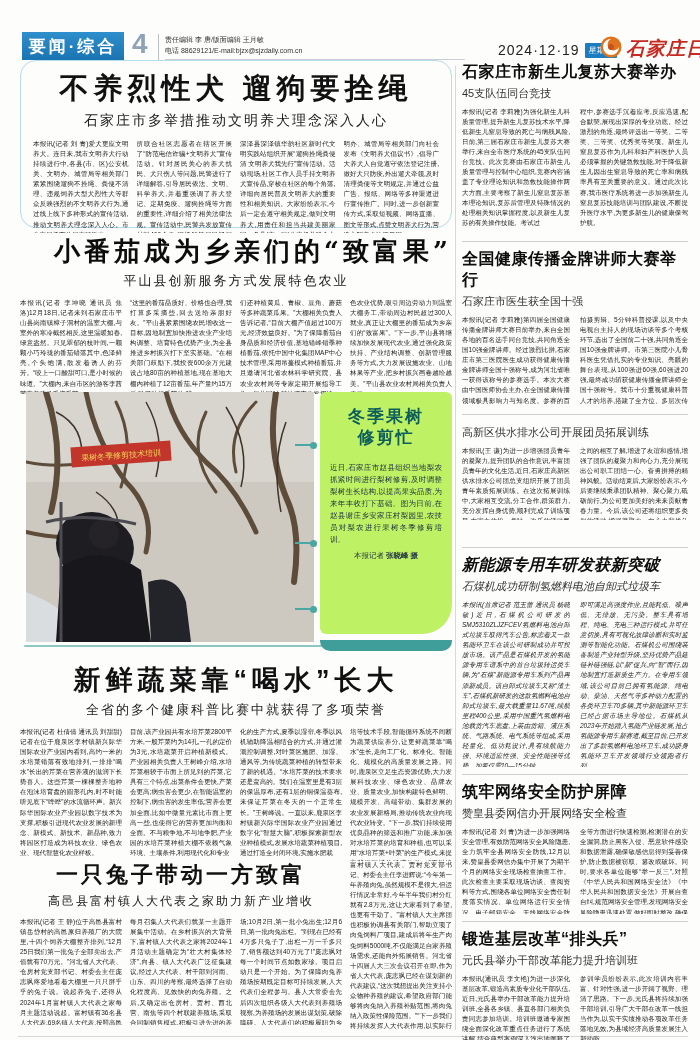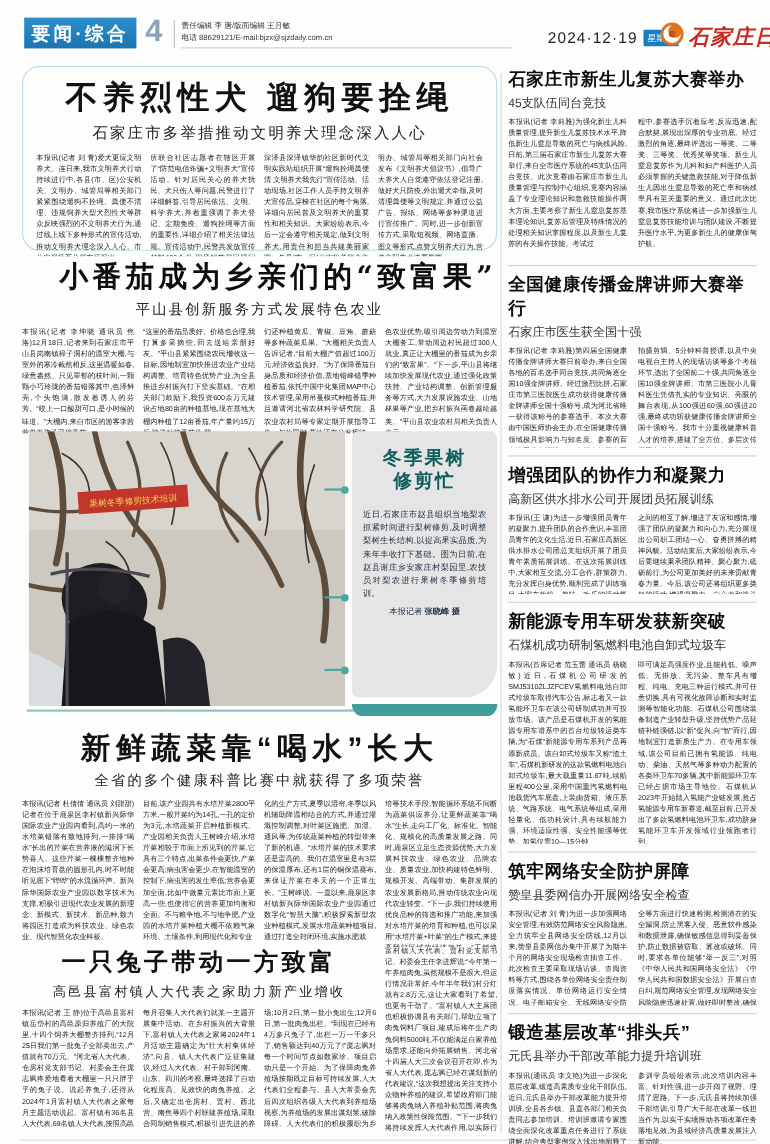--- a/index.html
+++ b/index.html
@@ -1,21 +1,21 @@
 <!DOCTYPE html>
 <html><head>
 <meta charset="utf-8">
 <style>
   * { margin:0; padding:0; box-sizing:border-box; }
   html,body { width:700px; height:1040px; }
   body { font-family:"Liberation Sans", sans-serif; background:#ffffff; color:#1a1a1a; }
   .page { position:relative; width:700px; height:1040px; background:#fdfdfb; overflow:hidden; }
 
   
-  .header { position:absolute; left:0; top:0; width:700px; height:58px; }
+  .header { position:absolute; left:0; top:16px; width:700px; height:58px; }
   .section-box { position:absolute; left:22px; top:16px; width:102px; height:28px;
     background:linear-gradient(180deg,#2d8fcb,#1a74b2); color:#fff; font-weight:bold;
     font-size:17px; letter-spacing:3px; display:flex; align-items:center; justify-content:center; }
   .pagenum { position:absolute; left:132px; top:12px; font-size:28px; font-weight:bold; color:#8fa3b8; }
   .hdr-vline { position:absolute; left:158px; top:18px; width:1px; height:26px; background:#b9c2c9; }
   .editor-block { position:absolute; left:165px; top:18px; width:300px; padding-bottom:3px;
     border-bottom:1px solid #c9ced3; }
   .editor-block div { font-size:7px; line-height:1.6; color:#333; }
   .date-area { position:absolute; left:498px; top:26px; display:flex; align-items:center; gap:5px;text-align:right; }
   .date-txt { font-size:14px; color:#222; letter-spacing:1px; }
@@ -40,21 +40,21 @@
   .art-b { margin-top:6px; height:150px; }
   .serif-title { font-family:"DejaVu Serif", serif; text-align:right; font-weight:bold;
     font-size:26px; letter-spacing:4px; color:#0d0d0d; }
   .art-b .big-sub { font-size:13px; }
   .art-b .cols { height:96px; margin-top:8px; }
 
   
   .photo-block { position:relative; margin-top:8px; height:262px; }
   .photo-wrap { position:absolute; left:6px; top:0; width:288px; height:250px; overflow:hidden; }
   .caption-panel { position:absolute; left:300px; top:0; width:132px; height:242px;
-    background:#e5e5e5; border-radius:6px 6px 30px 6px; padding:14px 10px 6px; }
+    background:#bef264; border-radius:6px 6px 30px 6px; padding:14px 10px 6px; }
   .caption-title { text-align:center; font-weight:bold; font-size:17px; line-height:1.25;
     color:#0e5f5b; letter-spacing:2px; }
   .caption-body { margin-top:13px; font-size:7.5px; line-height:1.6; text-align:justify; color:#234; }
   .caption-credit { margin-top:5px; font-size:7.5px; text-align:center; color:#234; }
   .photo-band { position:absolute; left:300px; top:248px; width:132px; height:11px;
     background:#3f9e99; border-radius:0 0 10px 10px; }
   .photo-line { position:absolute; left:4px; top:253px; width:298px; height:2px;
     background:#8cc7c3; border-radius:2px; }
   .dot { position:absolute; width:7px; height:7px; border-radius:50%; background:#4aa7a2; }
   .dot::before { content:""; position:absolute; right:6px; top:2px; width:16px; height:2px; background:#4aa7a2; }
@@ -233,30 +233,29 @@
       <div class="r-title">全国健康传播金牌讲师大赛举行</div>
       <div class="r-sub">石家庄市医生获全国十强</div>
       <div class="r-cols" style="height:112px;">
         <div class="r-col">本报讯(记者 李莉雅)第四届全国健康传播金牌讲师大赛日前举办,来自全国各地的百名选手同台竞技,共同角逐全国10强金牌讲师。经过激烈比拼,石家庄市第三医院医生成功获得健康传播金牌讲师全国十强称号,成为河北省唯一获得该称号的参赛选手。本次大赛由中国医师协会主办,在全国健康传播领域极具影响力与知名度。参赛的百名选手从全国近1500名报名的医务工作者中遴选而出。大赛设有个人风采展示、科普情景剧展演、生命的微光医学人文宣讲、1分钟即兴科普、2分钟视频</div>
         <div class="r-col">拍摄剪辑、5分钟科普授课,以及中央电视台主持人的现场访谈等多个考核环节,选出了全国前二十强,共同角逐全国10强金牌讲师。市第三医院小儿骨科医生凭借扎实的专业知识、亮眼的舞台表现,从100强进60强,60强进20强,最终成功斩获健康传播金牌讲师全国十强称号。我市十分重视健康科普人才的培养,搭建了全方位、多层次传播平台,构建健康传播生态,打造健康科普品牌,涌现出了一批优秀的科普人才和一批优秀的科普作品。仅2024年,我市在全国、全省的多个健康科普比赛中就获得了多项荣誉。</div>
       </div>
     </div>
     <div class="sep"></div>
 
     <div class="r-art" style="height:118px;">
-      <div class="r-title">增强团队的协作力和凝聚力</div>
       <div class="r-sub">高新区供水排水公司开展团员拓展训练</div>
       <div class="r-cols" style="height:74px;">
         <div class="r-col">本报讯(王 谦)为进一步增强团员青年的凝聚力,提升团队的合作意识,丰富团员青年的文化生活,近日,石家庄高新区供水排水公司团总支组织开展了团员青年素质拓展训练。在这次拓展训练中,大家相互交流,分工合作,群策群力,充分发挥自身优势,顺利完成了训练项目,大家在放松、趣味、欢乐的活动氛围中增强了团队协作力、观察力和默契感。这次素质拓展训练加深了团员</div>
         <div class="r-col">之间的相互了解,增进了友谊和感情,增强了团队的凝聚力和向心力,充分展现出公司职工团结一心、奋勇拼搏的精神风貌。活动结束后,大家纷纷表示,今后要继续秉承团队精神、聚心聚力,砥砺前行,为公司更加美好的未来贡献青春力量。今后,该公司还将组织更多类似的活动,增强凝聚力、向心力和战斗力,为公司实现更大发展奠定坚实基础。</div>
       </div>
     </div>
     <div class="sep"></div>
 
-    <div class="r-art" style="height:212px;">
+    <div class="r-art" style="height:212px;font-style:italic;">
       <div class="r-title">新能源专用车研发获新突破</div>
       <div class="r-sub">石煤机成功研制氢燃料电池自卸式垃圾车</div>
       <div class="r-cols" style="height:168px;">
         <div class="r-col">本报讯(首席记者 范玉蕾 通讯员 杨晓敏)近日,石煤机公司研发的SMJ5310ZLJZFCEV氢燃料电池自卸式垃圾车取得汽车公告,标志着又一款氢能环卫车在该公司研制成功并可投放市场。该产品是石煤机开发的氢能源专用车谱系中的首台垃圾转运类车辆,为“石煤”新能源专用车系列产品再添新成员。该自卸式垃圾车又称“渣土车”,石煤机新研发的这款氢燃料电池自卸式垃圾车,最大载重量11.67吨,续航里程400公里,采用中国重汽氢燃料电池载货汽车底盘,上装由货箱、液压系统、气路系统、电气系统等组成,采用轻量化、低功耗设计,具有续航能力强、环境适应性强、安全性能强等优势。加氢仅需10—15分钟</div>
         <div class="r-col">即可满足高强度作业,且能耗低、噪声低、无排放、无污染。整车具有增程、纯电、充电三种运行模式,并可任意切换,具有可视化故障诊断和实时监测等智能化功能。石煤机公司围绕装备制造产业转型升级,坚持优势产品延链补链强链,以“新”促兴,向“智”而行,因地制宜打造新质生产力。在专用车领域,该公司目前已拥有氢能源、纯电动、柴油、天然气等多种动力配置的各类环卫车70多辆,其中新能源环卫车已经占据市场主导地位。石煤机从2023年开始踏入氢能产业链发展,抢占氢能源专用车新赛道,截至目前,已开发出了多款氢燃料电池环卫车,成功跻身氢能环卫车开发领域行业领跑者行列。</div>
       </div>
     </div>
     <div class="sep"></div>
 
     <div class="r-art" style="height:132px;">

